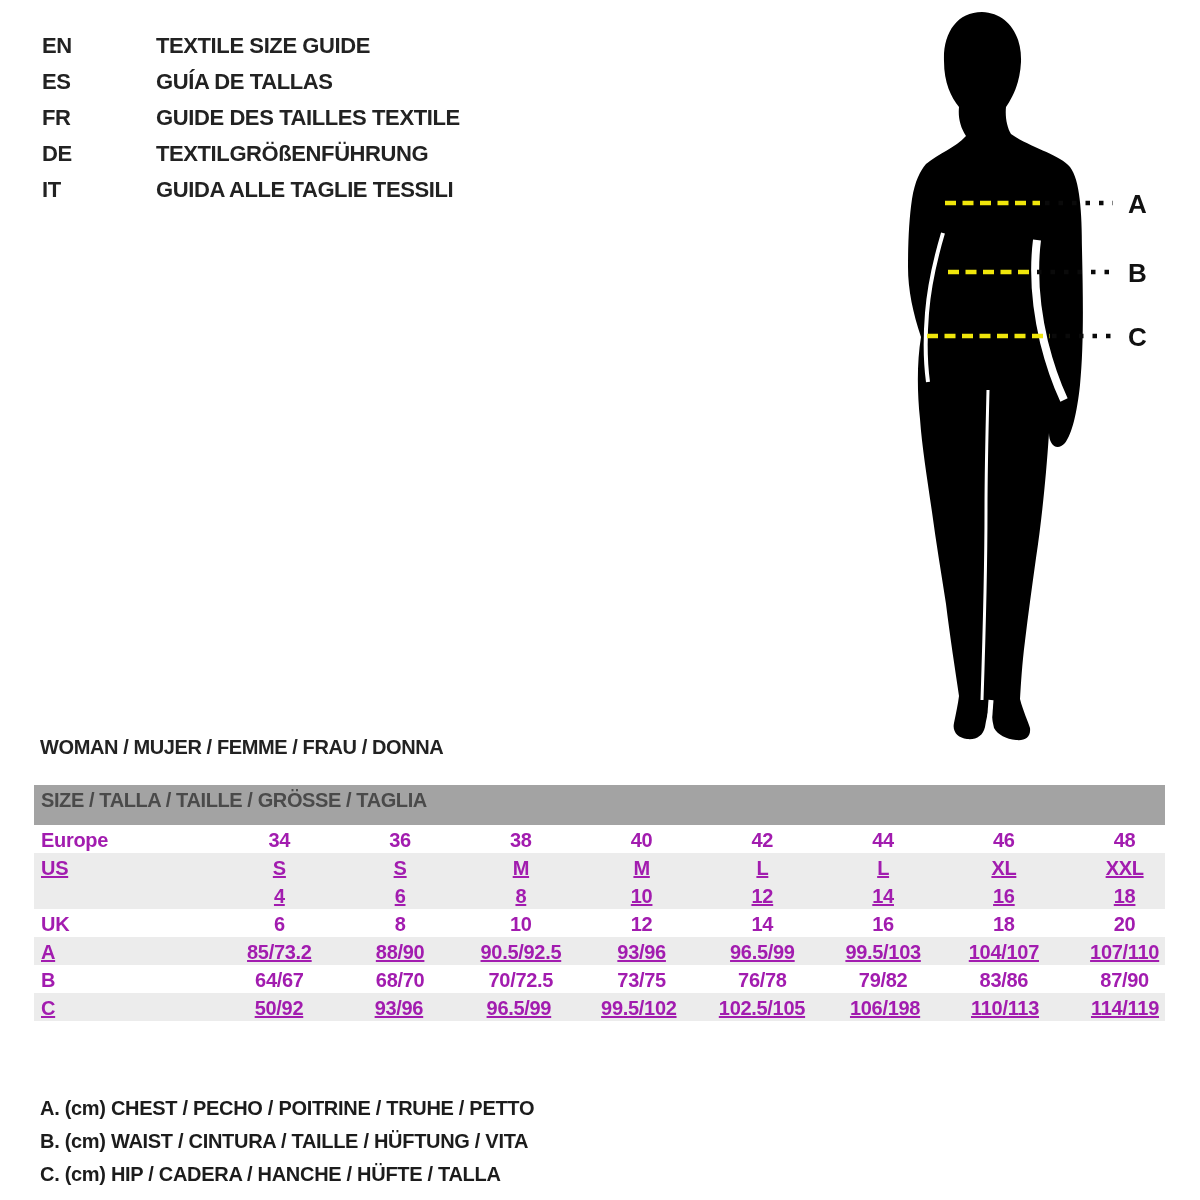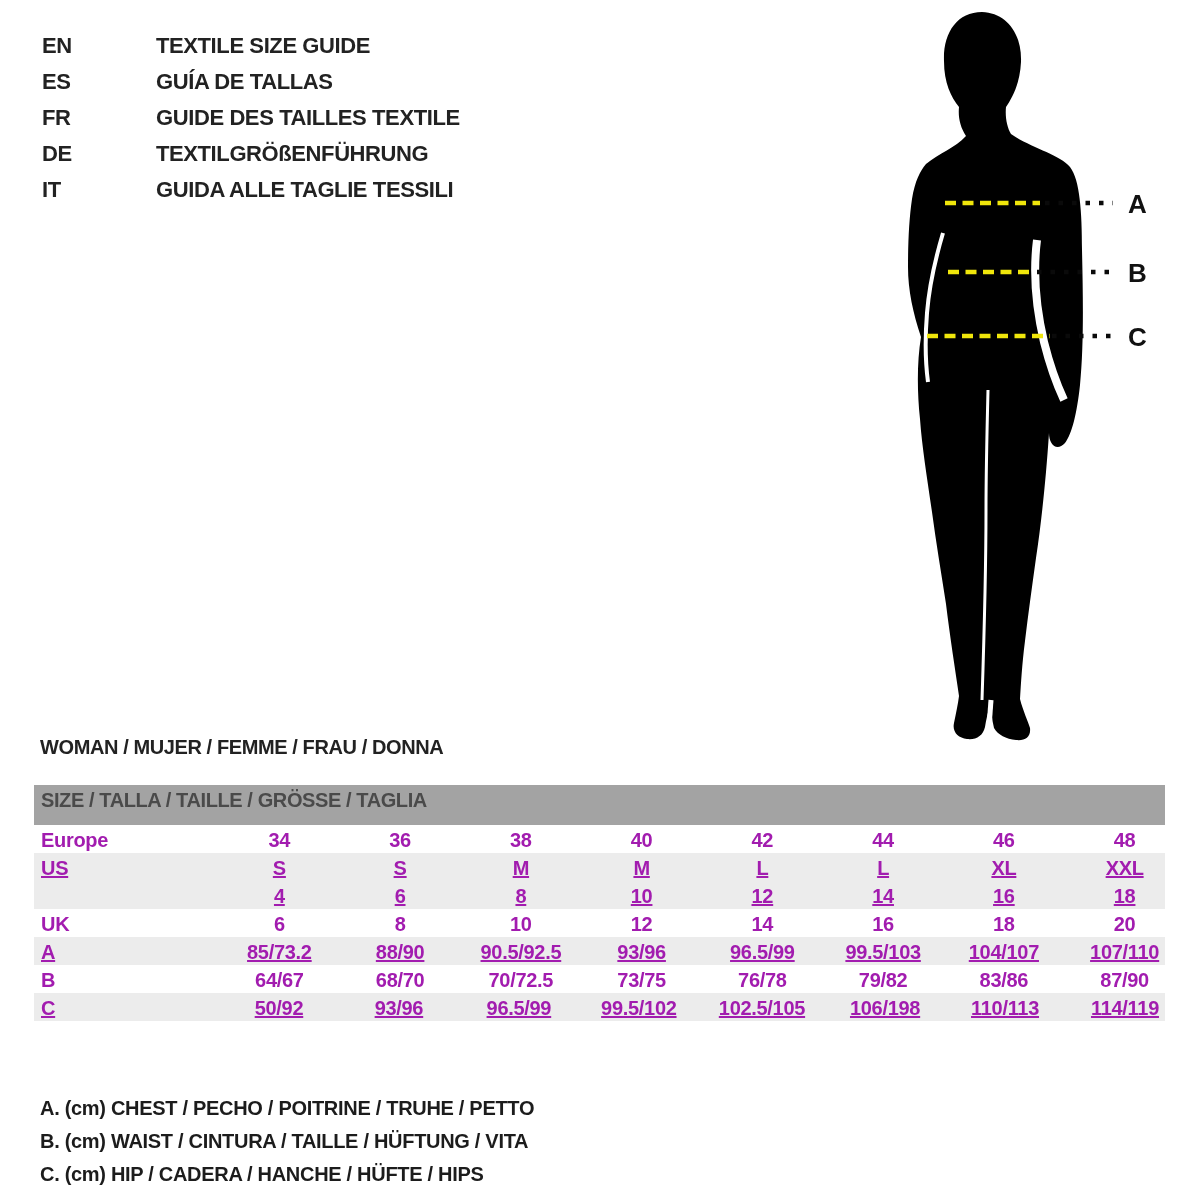--- a/index.html
+++ b/index.html
@@ -197,16 +197,16 @@
           <div class="tcell">106/198</div>
           <div class="tcell">110/113</div>
           <div class="tcell">114/119</div>
         </div>
       </div>
   </div>
 
   <div class="legend">
       <div class="legend-line">A. (cm) CHEST / PECHO / POITRINE / TRUHE / PETTO</div>
       <div class="legend-line">B. (cm) WAIST / CINTURA / TAILLE / HÜFTUNG / VITA</div>
-      <div class="legend-line">C. (cm) HIP / CADERA / HANCHE / HÜFTE / HIPS</div>
+      <div class="legend-line">C. (cm) HIP / CADERA / HANCHE / HÜFTE / TALLA</div>
     </div>
 
 </div>
 
 </body></html>

